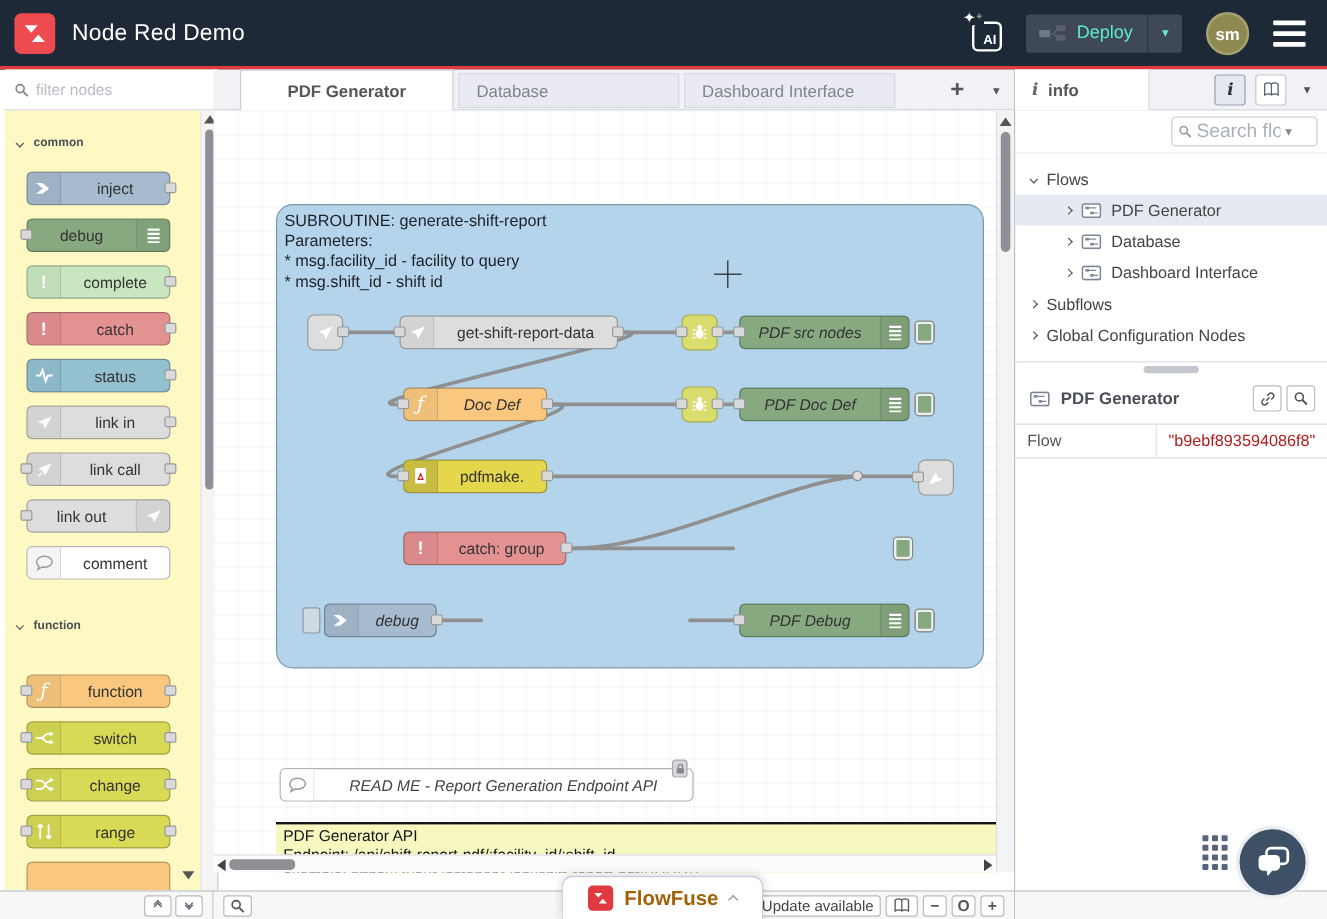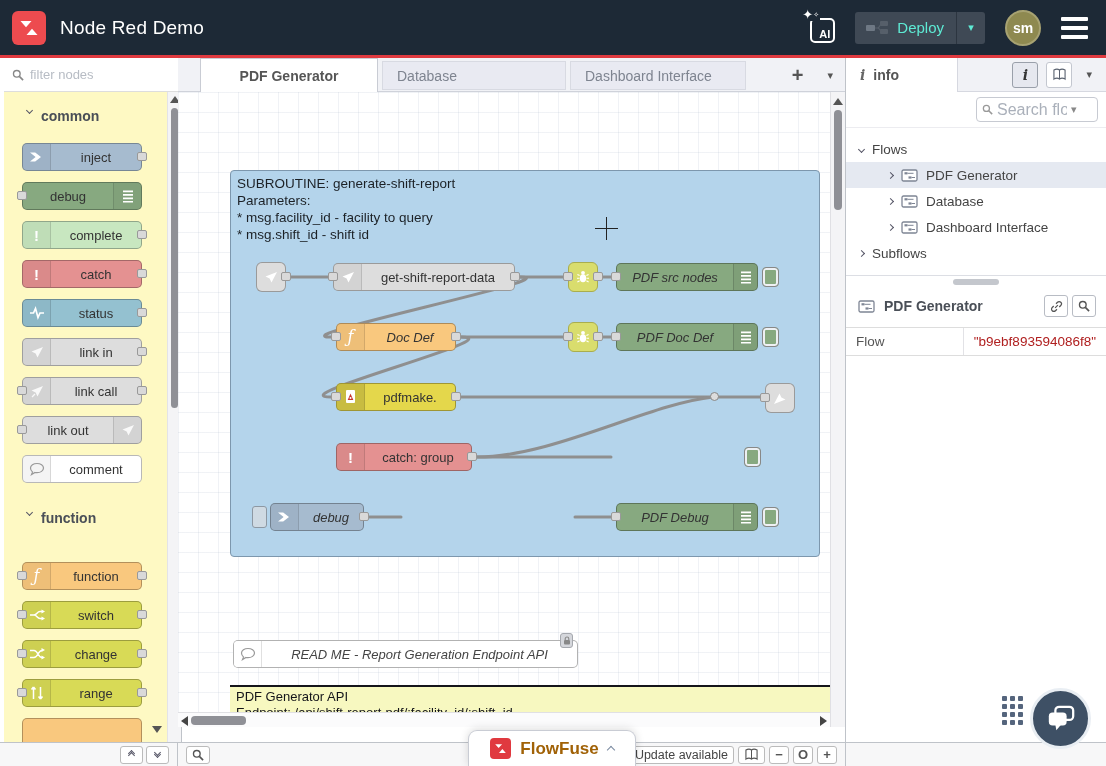--- a/index.html
+++ b/index.html
@@ -22,21 +22,21 @@
   .deploy-car{width:28px;text-align:center;font-size:11px}
   .avatar{width:36px;height:36px;border-radius:50%;background:#8e8950;border:2px solid #a7a272;color:#fff;font-weight:bold;font-size:14px;display:flex;align-items:center;justify-content:center}
   .burger i{display:block;width:27px;height:4px;background:#fff;border-radius:1px;margin:5px 0}
 
   
   .palette{position:absolute;left:4px;top:58px;width:178px;height:684px;background:#fef9c3;border-right:1px solid #bfc3c9}
   .filter{height:34px;background:#fff;border-bottom:1px solid #ddd;display:flex;align-items:center;padding:0 8px;gap:6px}
   .filter input{border:none;outline:none;flex:1;font-size:13px;font-family:"Liberation Sans",sans-serif;color:#555;min-width:0;background:transparent}
   .filter input::placeholder{color:#b7bcc4}
   .pal-body{position:absolute;top:34px;left:0;right:14px;bottom:0;overflow:hidden}
-  .pal-cat{display:flex;align-items:flex-start;gap:9px;padding:16px 0 0 23px;height:38px;color:#4a4f57;font-weight:bold;font-size:14px}
+  .pal-cat{display:flex;align-items:center;gap:9px;padding:16px 0 0 10px;height:38px;color:#4a4f57;font-weight:bold;font-size:10px}
   .pnode{position:relative;width:120px;height:28px;margin:0 0 11px 18px;border:1px solid rgba(0,0,0,.28);border-radius:5px;display:flex;align-items:center;font-size:13px;color:#333}
   .pnode .lbl{flex:1;text-align:center;overflow:hidden;white-space:nowrap}
   .picon{width:28px;align-self:stretch;display:flex;align-items:center;justify-content:center;flex:none}
   .picon.l{border-right:1px solid rgba(0,0,0,.12);background:rgba(0,0,0,.045);border-radius:4px 0 0 4px}
   .picon.r{border-left:1px solid rgba(0,0,0,.12);background:rgba(0,0,0,.045);border-radius:0 4px 4px 0}
   .port{position:absolute;width:10px;height:9px;background:#d9d9d9;border:1px solid #999;border-radius:2px;top:50%;margin-top:-5px}
   .port.in{left:-6px}.port.out{right:-6px}
   .c-inject{background:#a6bbcf}.c-debug{background:#87a980}.c-complete{background:#c8e7c0}
   .c-catch{background:#e49191}.c-status{background:#94c1d0}.c-link{background:#dddddd}
   .c-comment{background:#fff}.c-func{background:#f9c87e}.c-yell{background:#d8da56}
@@ -60,21 +60,21 @@
   .tab.act{width:178px;height:34px;background:#fff;border:1px solid #c9ccd4;border-bottom:none;font-weight:bold;color:#555;justify-content:center}
   .tab.in{height:29px;margin-top:3px;background:#e9eaf2;border:1px solid #d8dae2;color:#7e8490;padding-left:14px}
   .tab-tools{position:absolute;right:12px;top:0;height:34px;display:flex;align-items:center;gap:24px;color:#555}
   .plus{font-size:20px;font-weight:bold;color:#555}
   .caret{font-size:11px;color:#555}
 
   
   .canvas{position:absolute;left:178px;top:92px;width:667px;height:635px;overflow:hidden;background:#fff;
     background-image:linear-gradient(rgba(140,155,185,.13) 1px,transparent 1px),linear-gradient(90deg,rgba(140,155,185,.13) 1px,transparent 1px);
     background-size:20px 20px}
-  .group{position:absolute;left:52px;top:78px;width:590px;height:387px;background:#b4d4eb;border:1px solid #7d97ad;border-radius:4px;padding:4px 6px;font-size:13.5px;color:#1c2126;line-height:17px}
+  .group{position:absolute;left:52px;top:78px;width:590px;height:387px;background:#b4d4eb;border:1px solid #7d97ad;border-radius:14px;padding:4px 6px;font-size:13.5px;color:#1c2126;line-height:17px}
   .wires{position:absolute;left:0;top:0}
   .fnode{position:absolute;height:28px;border:1px solid rgba(0,0,0,.3);border-radius:5px;display:flex;align-items:center;font-size:13px;color:#333}
   .fnode .lbl{flex:1;text-align:center;white-space:nowrap;overflow:hidden;padding:0 4px}
   .it{font-style:italic}
   .snode{position:absolute;width:30px;height:30px;border:1px solid rgba(0,0,0,.3);border-radius:6px;background:#ddd;display:flex;align-items:center;justify-content:center}
   .snode.bug{background:#d9dd6d;border-color:#a9ad4e}
   .dbg-ic{width:24px;align-self:stretch;border-left:1px solid rgba(0,0,0,.15);background:rgba(0,0,0,.06);display:flex;align-items:center;justify-content:center;flex:none;border-radius:0 4px 4px 0}
   .toggle{position:absolute;width:17px;height:20px;background:#87a980;border:1px solid #888;border-radius:4px;box-shadow:inset 0 0 0 2px #edf0f3}
   .junction{position:absolute;width:9px;height:9px;border-radius:50%;background:#ddd;border:1px solid #888}
   .badge{position:absolute;width:13px;height:15px;background:#d5d7dc;border:1px solid #a5a8ae;border-radius:3px;display:flex;align-items:center;justify-content:center}
@@ -613,20 +613,24 @@
           <path d="M6.5 4.3h6" stroke="#7e8594"></path>
           <rect x="7.5" y="7.4" width="3" height="2.2" fill="#7e8594"></rect>
           <path d="M10.5 8.5h3.5" stroke="#7e8594"></path>
         </svg>
       <span>Dashboard Interface</span>
     </div>
     <div class="trow">
       <span class="ch r sm"></span>
       <span>Subflows</span>
     </div>
+    <div class="trow">
+      <span class="ch r sm"></span>
+      <span>Global Configuration Nodes</span>
+    </div>
   </div>
 
   <div class="sb-div">
       <div class="grab"></div>
     </div>
 
   <div class="dt-h">
     <svg width="17" height="13" viewBox="0 0 17 13">
         <rect x="1" y="1" width="15" height="11" rx="1.5" fill="#fff" stroke="#7e8594" stroke-width="1.3"></rect>
         <rect x="3.5" y="3.2" width="3" height="2.2" fill="#7e8594"></rect>

